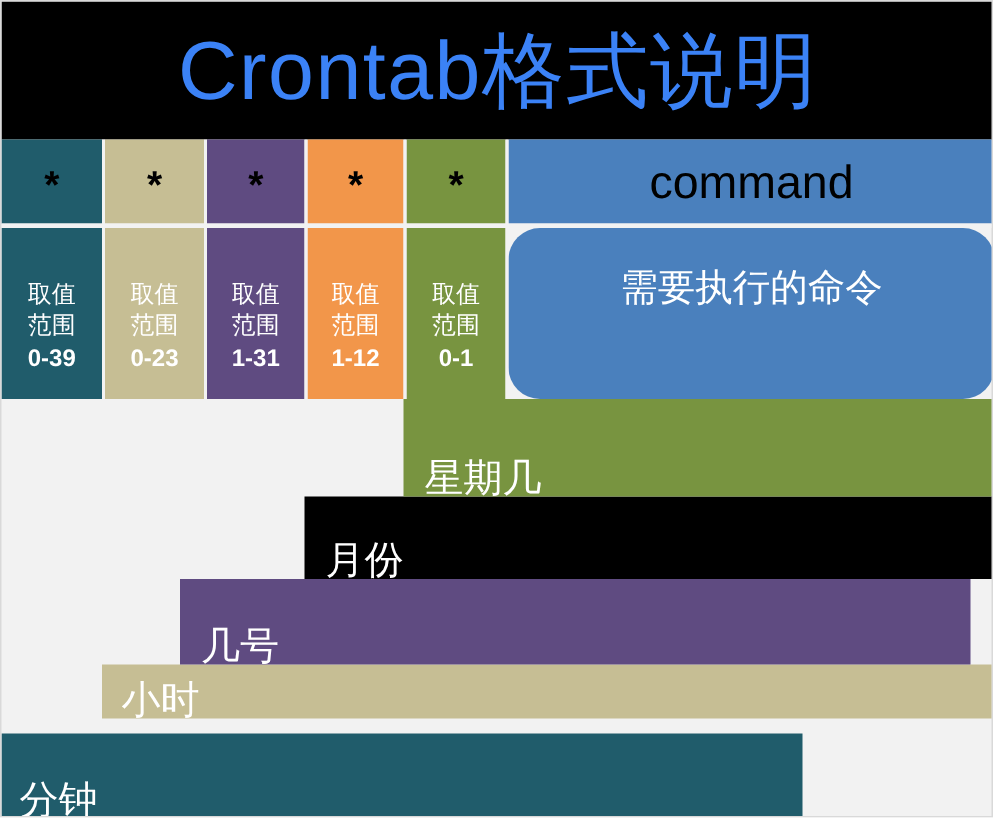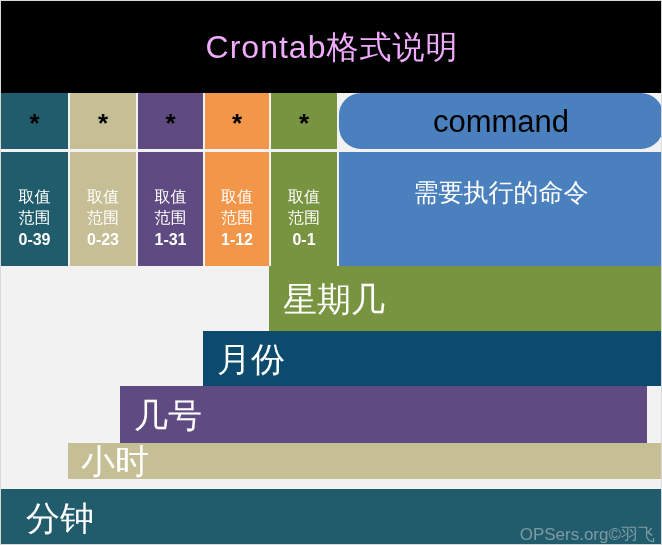--- a/index.html
+++ b/index.html
@@ -20,22 +20,22 @@
   .title-bar{
     position:absolute;
     left:0; top:0;
     width:662px; height:92px;
     background:#000000;
     display:flex;
     align-items:center;
     justify-content:center;
   }
   .title-text{
-    color:#f0abfc;
-    font-size:32px;
+    color:#3b82f6;
+    font-size:55px;
     letter-spacing:1px;
     line-height:1;
     font-weight:400;
   }
   
   .col-cell{
     position:absolute;
     box-sizing:border-box;
   }
   .star-cell{
@@ -69,42 +69,42 @@
   .command-head{
     position:absolute;
     box-sizing:border-box;
     background:#4a80bd;
     display:flex;
     align-items:center;
     justify-content:center;
     color:#000000;
     font-size:31px;
     line-height:1;
-    border-radius:22px;
   }
   .command-body{
     position:absolute;
     box-sizing:border-box;
     background:#4a80bd;
     display:flex;
     align-items:flex-start;
     justify-content:center;
     color:#ffffff;
     font-size:25px;
     line-height:1;
     padding-top:28px;
+    border-radius:21px;
   }
   
   .band{
     position:absolute;
     box-sizing:border-box;
     display:flex;
-    align-items:center;
+    align-items:flex-end;
     color:#ffffff;
-    font-size:34px;
+    font-size:26px;
     line-height:1;
   }
   .band-label{
     display:block;
   }
   
   .vsep{
     position:absolute;
     width:2px;
     background:#f2f2f2;
@@ -126,33 +126,33 @@
 </style>
 </head>
 <body>
 
 <div id="stage">
 
   <div class="title-bar">
     <span class="title-text">Crontab格式说明</span>
   </div>
 
-  <div class="band" style="left:0px; top:488px; width:662px; height:57px; background:#205c6b; padding-left:25px;">
+  <div class="band" style="left:0px; top:488px; width:534px; height:57px; background:#205c6b; padding-left:12px;">
     <span class="band-label">分钟</span>
   </div>
 
   <div class="band" style="left:67px; top:442px; width:595px; height:36px; background:#c6be94; padding-left:13px;">
     <span class="band-label">小时</span>
   </div>
 
   <div class="band" style="left:119px; top:385px; width:527px; height:57px; background:#5f4b81; padding-left:14px;">
     <span class="band-label">几号</span>
   </div>
 
-  <div class="band" style="left:202px; top:330px; width:460px; height:55px; background:#0c4a6e; padding-left:14px;">
+  <div class="band" style="left:202px; top:330px; width:460px; height:55px; background:#000000; padding-left:14px;">
     <span class="band-label">月份</span>
   </div>
 
   <div class="band" style="left:268px; top:265px; width:394px; height:65px; background:#789440; padding-left:14px;">
     <span class="band-label">星期几</span>
   </div>
 
   <div class="col-cell star-cell" style="left:0px; top:92px; width:67px; height:56px; background:#205c6b;">
     <span class="star-glyph">*</span>
   </div>
@@ -203,15 +203,14 @@
     <span>需要执行的命令</span>
   </div>
 
   <div class="vsep" style="left:67px; top:92px; height:173px;"></div>
   <div class="vsep" style="left:135px; top:92px; height:173px;"></div>
   <div class="vsep" style="left:202px; top:92px; height:173px;"></div>
   <div class="vsep" style="left:268px; top:92px; height:173px;"></div>
   <div class="vsep" style="left:336px; top:92px; height:173px;"></div>
   <div class="hsep" style="left:0px; top:148px; width:662px;"></div>
 
-  <div class="watermark">OPSers.org©羽飞</div>
 
 </div>
 
 </body></html>

